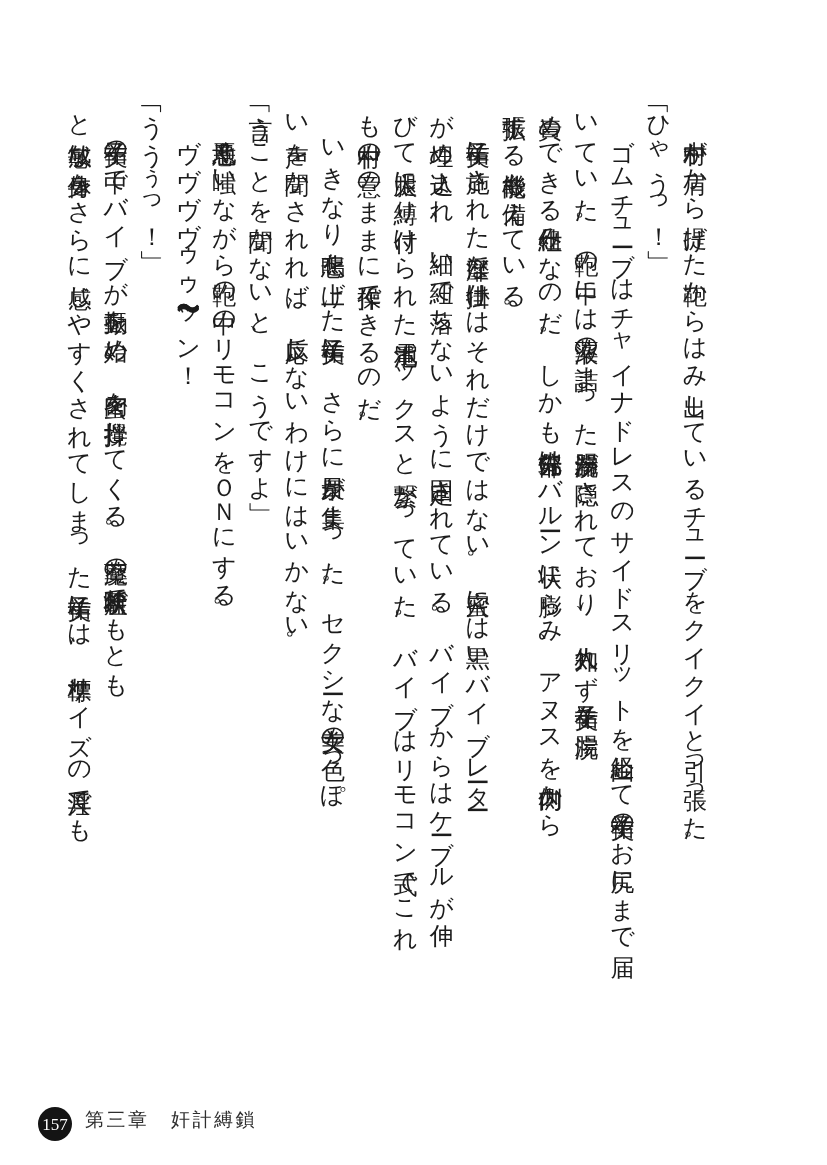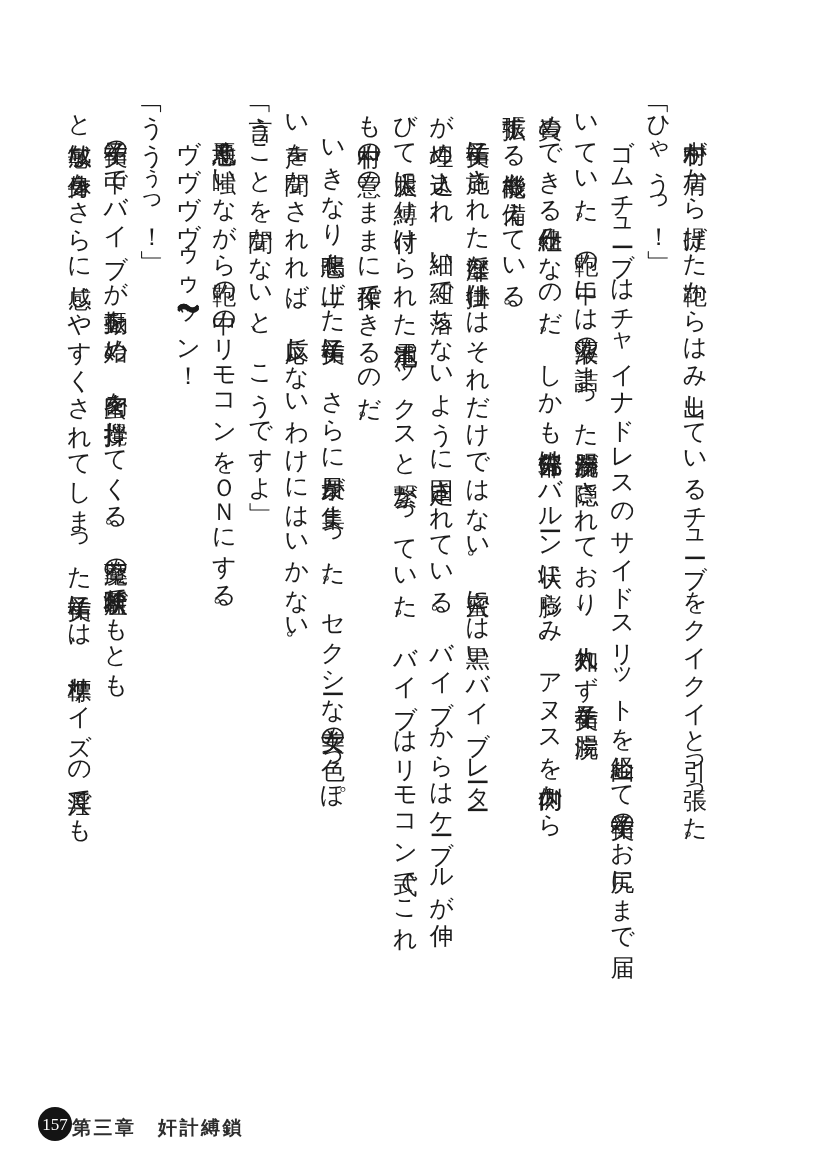--- a/index.html
+++ b/index.html
@@ -35,40 +35,40 @@
     margin: 0;
     padding: 0;
     line-height: 36.2px;   
     white-space: pre;       
   }
   .footer {
     position: absolute;
     left: 38px;
     top: 1107px;
     display: flex;
-    align-items: flex-end;
+    align-items: flex-start;
+    gap: 13px;
   }
   .page-number-badge {
     width: 34px;
     height: 34px;
     background: #141414;
     border-radius: 50%;
     color: #ffffff;
     display: flex;
     align-items: center;
     justify-content: center;
     font-size: 17px;
     line-height: 1;
   }
   .chapter-label {
     font-size: 19px;
     color: #2e2e2e;
     letter-spacing: 2.5px;
     white-space: pre;
-    font-weight: bold;
   }
 </style>
 </head>
 <body>
 
 <div class="page">
 
   <section class="text-block" id="text-block">
       <p class="text-line">　中村が肩から提げた鞄からはみ出しているチューブをクイクイと引っ張った。</p>
       <p class="text-line">「ひゃうっ！」</p>

